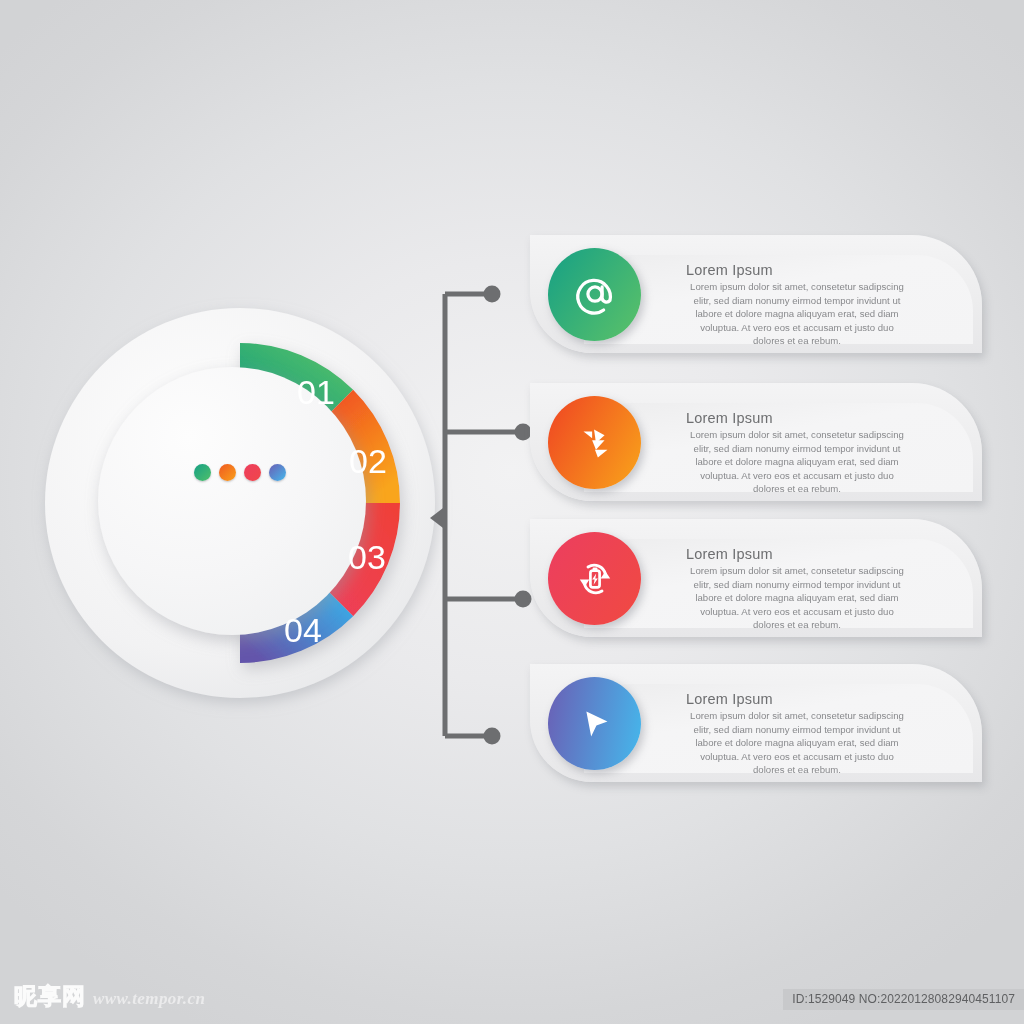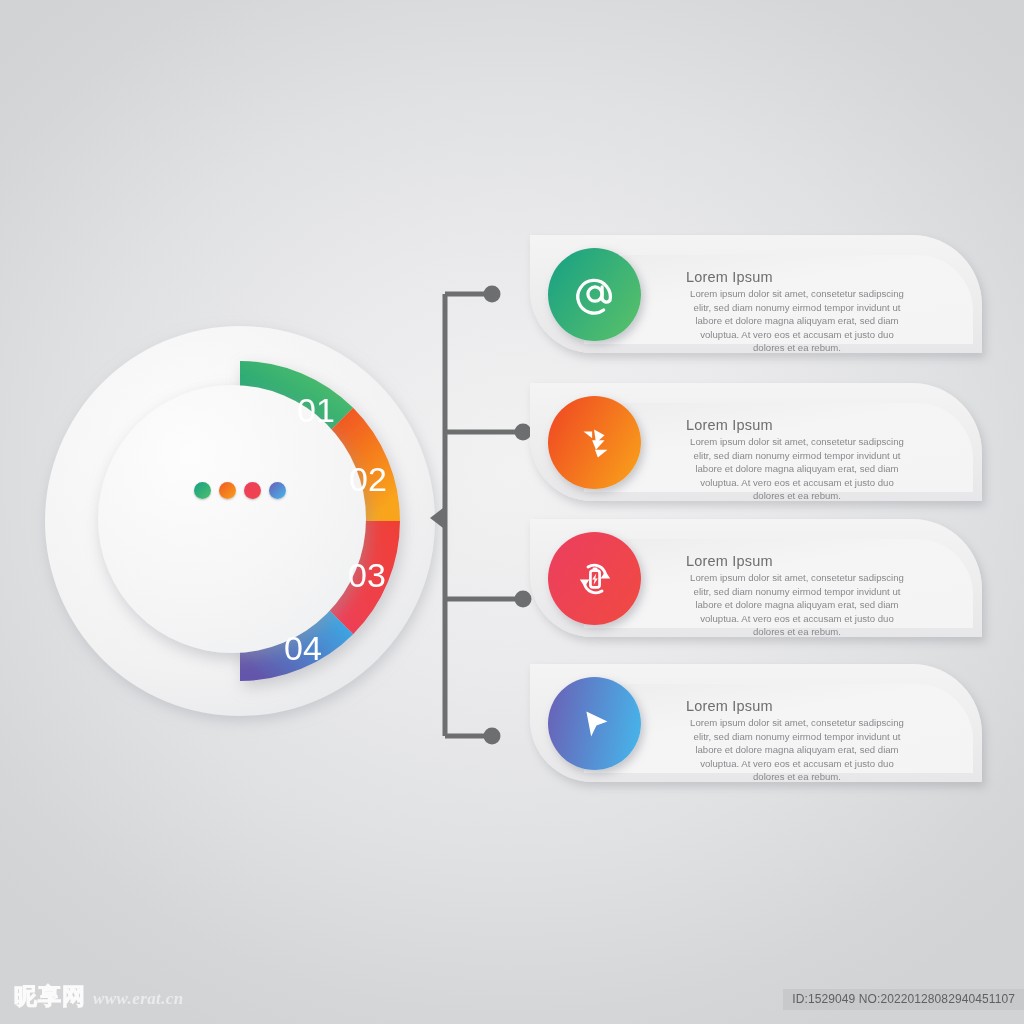--- a/index.html
+++ b/index.html
@@ -17,21 +17,21 @@
     height: 1024px;
     background:
       radial-gradient(ellipse 700px 620px at 50% 46%, #f2f2f3 0%, #eaeaec 34%, #e0e1e3 62%, #d5d6d8 88%, #d2d3d5 100%);
     overflow: hidden;
   }
 
   
   #donut-wrap {
     position: absolute;
     left: 40px;
-    top: 321px;
+    top: 303px;
     width: 400px;
     height: 400px;
   }
   #donut-svg { display: block; width: 400px; height: 400px; overflow: visible; }
 
   .center-label {
     position: absolute;
     left: 70px;
     top: 150px;
     width: 260px;
@@ -98,21 +98,21 @@
     box-shadow: 3px 4px 8px rgba(110,112,122,.35);
     display: flex;
     align-items: center;
     justify-content: center;
     z-index: 3;
   }
   .panel-icon svg { display: block; }
   .panel-text {
     position: absolute;
     left: 156px;
-    top: 34px;
+    top: 27px;
     right: 40px;
     z-index: 2;
   }
   .panel-heading {
     font-size: 14.5px;
     color: #6d6e70;
     font-family: "Liberation Sans", sans-serif;
     letter-spacing: .2px;
     margin-bottom: 2px;
   }
@@ -313,17 +313,17 @@
       </svg>
     </div>
     <div class="panel-text">
       <div class="panel-heading">Lorem Ipsum</div>
       <div class="panel-body">Lorem ipsum dolor sit amet, consetetur sadipscing elitr, sed diam nonumy eirmod tempor invidunt ut labore et dolore magna aliquyam erat, sed diam voluptua. At vero eos et accusam et justo duo dolores et ea rebum.</div>
     </div>
   </div>
 
   <div id="watermark">
     <span id="wm-cn">昵享网</span>
-    <span id="wm-url">www.erat.cn</span>
+    <span id="wm-url">www.tempor.cn</span>
   </div>
   <div id="id-badge">ID:1529049 NO:20220128082940451107</div>
 
 </div>
 
 </body></html>

